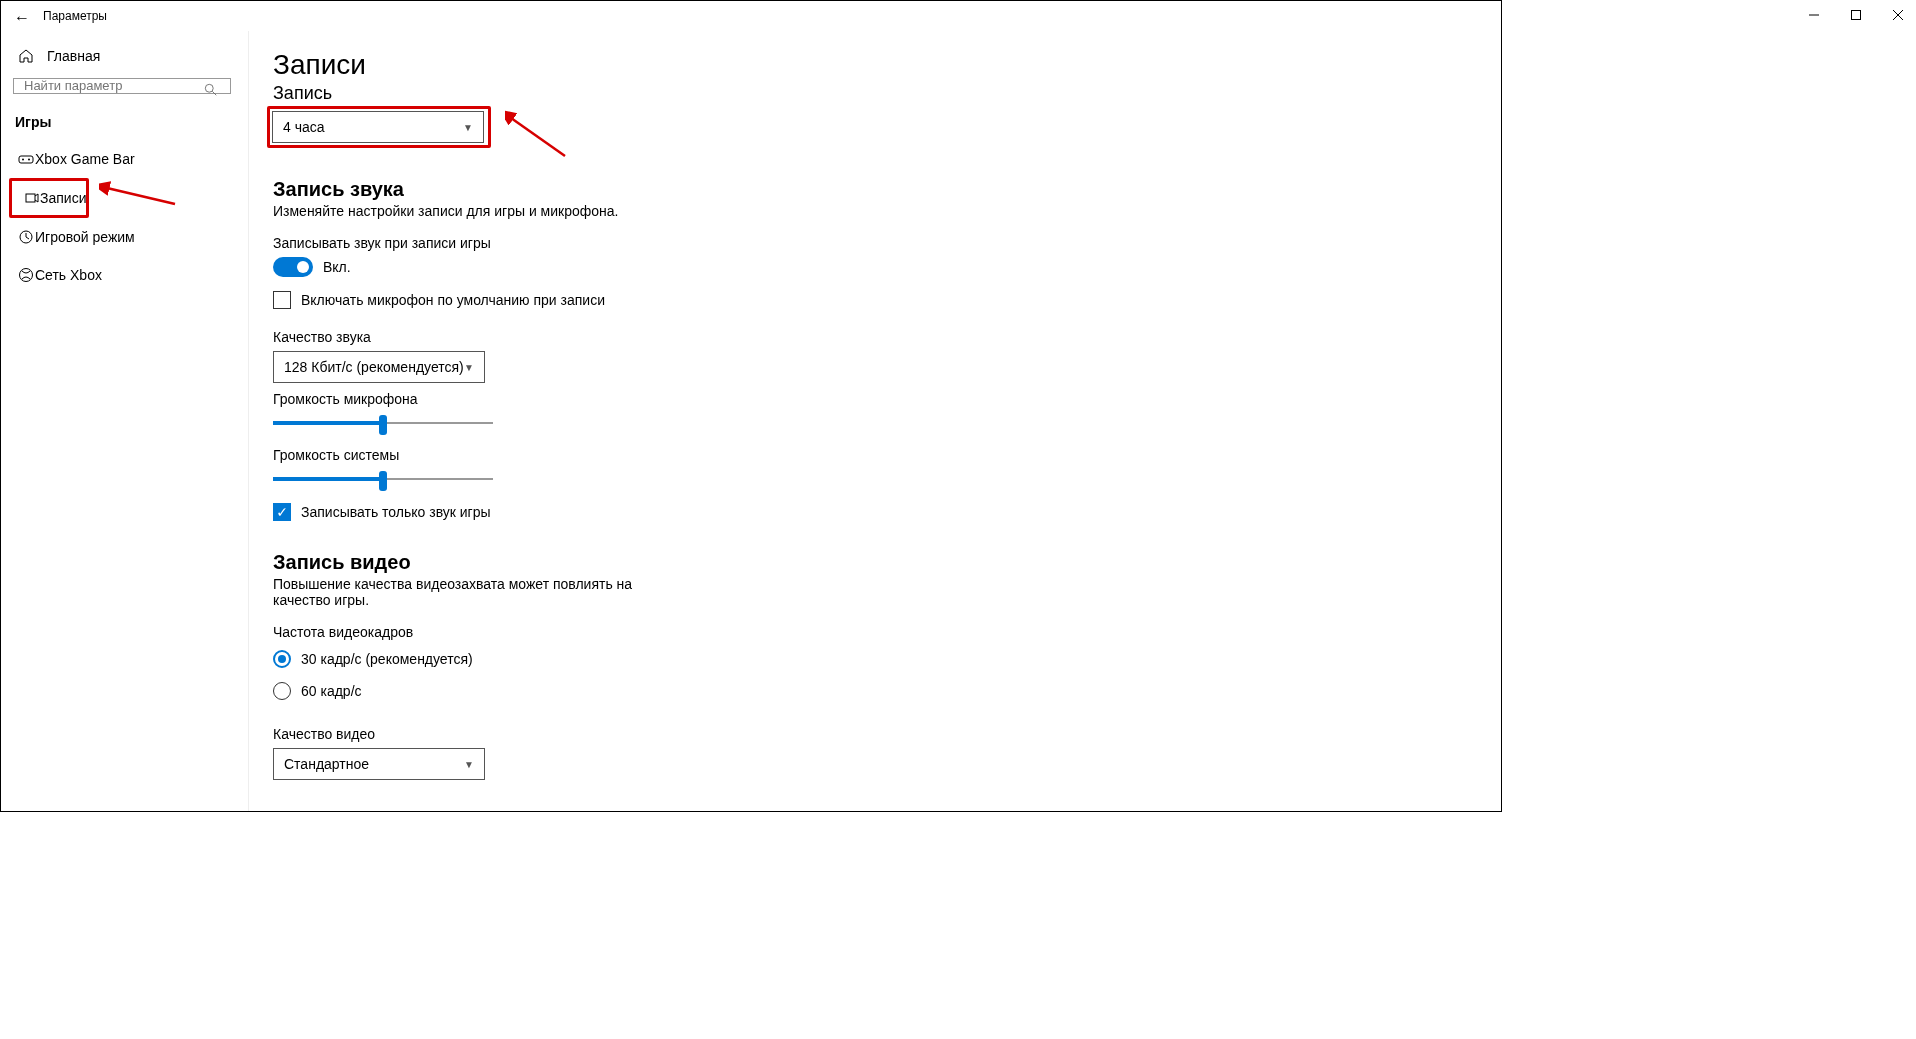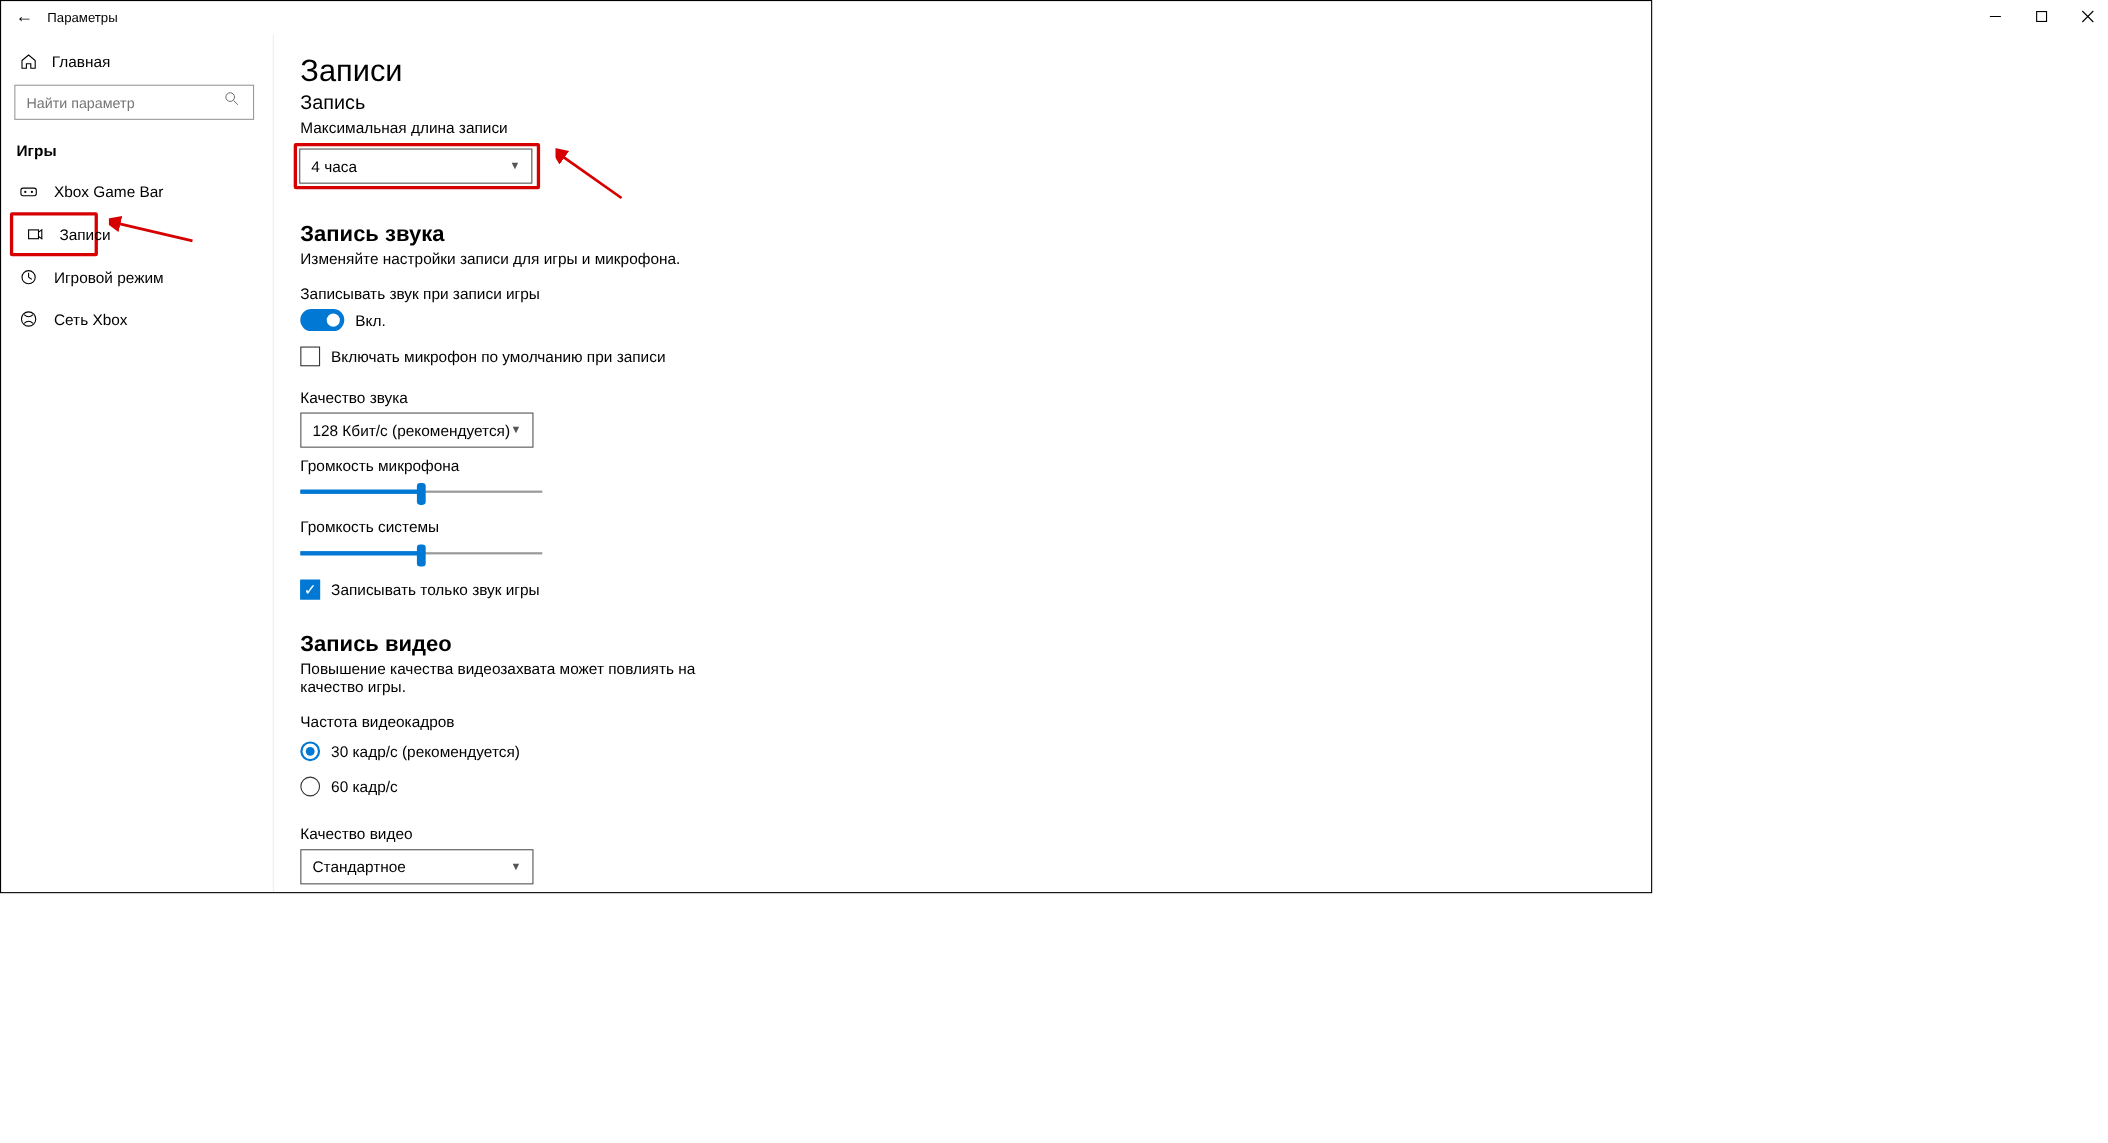--- a/index.html
+++ b/index.html
@@ -6,25 +6,25 @@
 body { background: #fff; color: #000; font-size: 14px; width: 1502px; height: 812px; overflow: hidden; border: 1px solid #000; }
 .title-bar { display: flex; align-items: center; height: 30px; padding: 0 6px; }
 .title-bar .back { width: 30px; text-align: center; font-size: 16px; cursor: pointer; }
 .title-bar .title { font-size: 12px; padding-left: 6px; flex: 1; }
 .win-controls { position: absolute; right: 4px; top: 4px; display: flex; gap: 14px; }
 .win-btn { width: 28px; height: 22px; display: flex; align-items: center; justify-content: center; cursor: pointer; }
 .layout { display: flex; height: calc(100% - 30px); }
 .sidebar { width: 248px; border-right: 1px solid #eee; padding-top: 6px; }
 .home-row { display: flex; align-items: center; gap: 12px; padding: 10px 16px; cursor: pointer; font-size: 14px; }
 .search-row { padding: 2px 12px 10px 12px; }
-.search-input { width: 218px; height: 32px; border: 1px solid #999; padding: 0 30px 0 10px; font-size: 13px; background: #fff; position: relative; }
+.search-input { width: 218px; height: 16px; border: 1px solid #999; padding: 0 30px 0 10px; font-size: 13px; background: #fff; position: relative; }
 .search-wrap { position: relative; }
 .search-icon { position: absolute; right: 18px; top: 6px; color: #666; font-size: 14px; pointer-events: none; }
 .group-title { padding: 10px 14px; font-weight: 600; font-size: 14px; }
-.nav-item { display: flex; align-items: center; gap: 14px; padding: 10px 16px; cursor: pointer; font-size: 14px; }
+.nav-item { display: flex; align-items: center; padding: 10px 16px; cursor: pointer; font-size: 14px; }
 .nav-icon { width: 18px; height: 18px; display: inline-flex; align-items: center; justify-content: center; color: #333; }
 .main { flex: 1; padding: 18px 0 0 24px; overflow-y: auto; }
 .page-title { font-size: 28px; font-weight: 400; margin-bottom: 2px; }
 .sub-title { font-size: 18px; font-weight: 400; margin-bottom: 2px; }
 .field-label { font-size: 14px; color: #000; margin-top: 4px; margin-bottom: 6px; }
 .select { width: 212px; height: 32px; border: 1px solid #555; background: #fff; padding: 0 10px; display: flex; align-items: center; justify-content: space-between; cursor: pointer; font-size: 14px; }
 .chev { color: #555; font-size: 10px; }
 .section-title { font-size: 20px; font-weight: 700; margin-top: 30px; }
 .section-desc { font-size: 14px; color: #000; margin-top: 2px; margin-bottom: 16px; max-width: 360px; }
 .toggle-row { display: flex; align-items: center; gap: 10px; margin-bottom: 8px; }
@@ -148,21 +148,20 @@
             <path d="M4 4 Q8 8 12 4 M4 12 Q8 8 12 12" fill="none" stroke="#000" stroke-width="1"></path>
           </svg>
       </span>
       <span>Сеть Xbox</span>
     </div>
   </div>
 
   <div class="main">
     <div class="page-title">Записи</div>
     <div class="sub-title">Запись</div>
-    <div class="field-label">Максимальная длина записи</div>
 
     <div class="red-arrow" style="display:inline-block;">
       <span class="red-box red-box-select">
         <div class="select">
           <span>4 часа</span>
           <span class="chev">▼</span>
         </div>
       </span>
       <svg class="arrow-svg" width="80" height="50" style="left:232px; top:4px;">
         <defs>

